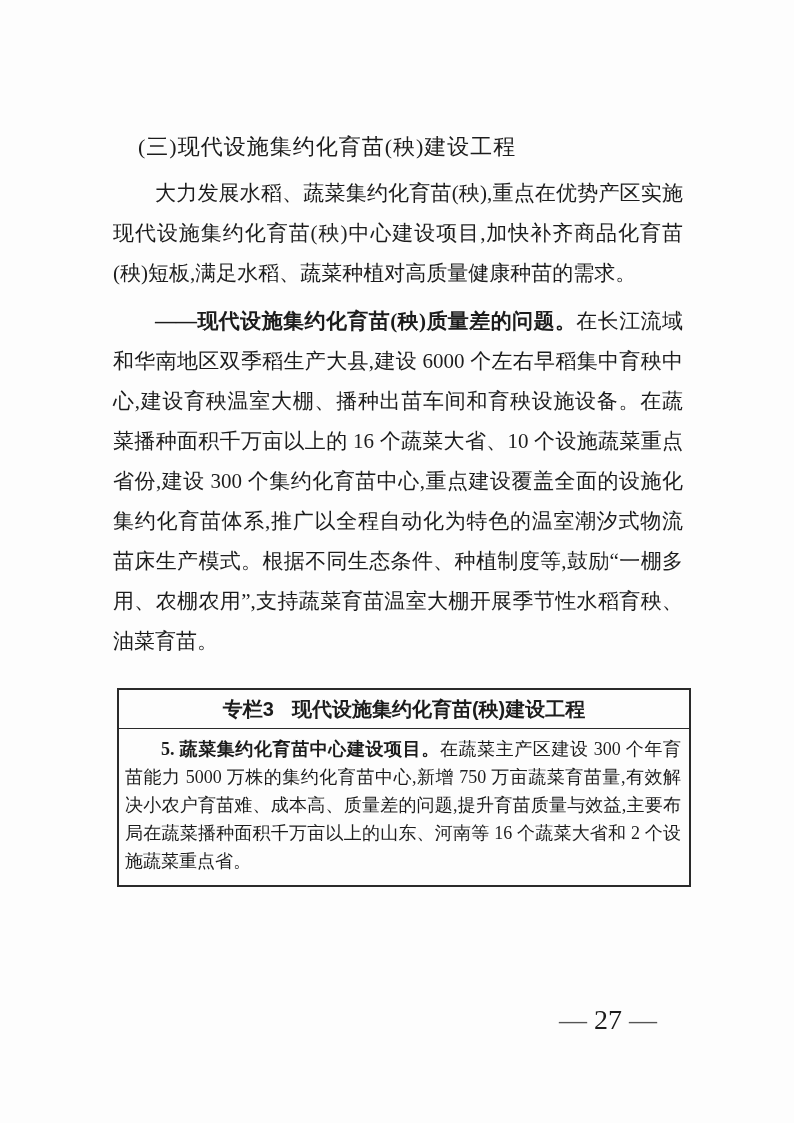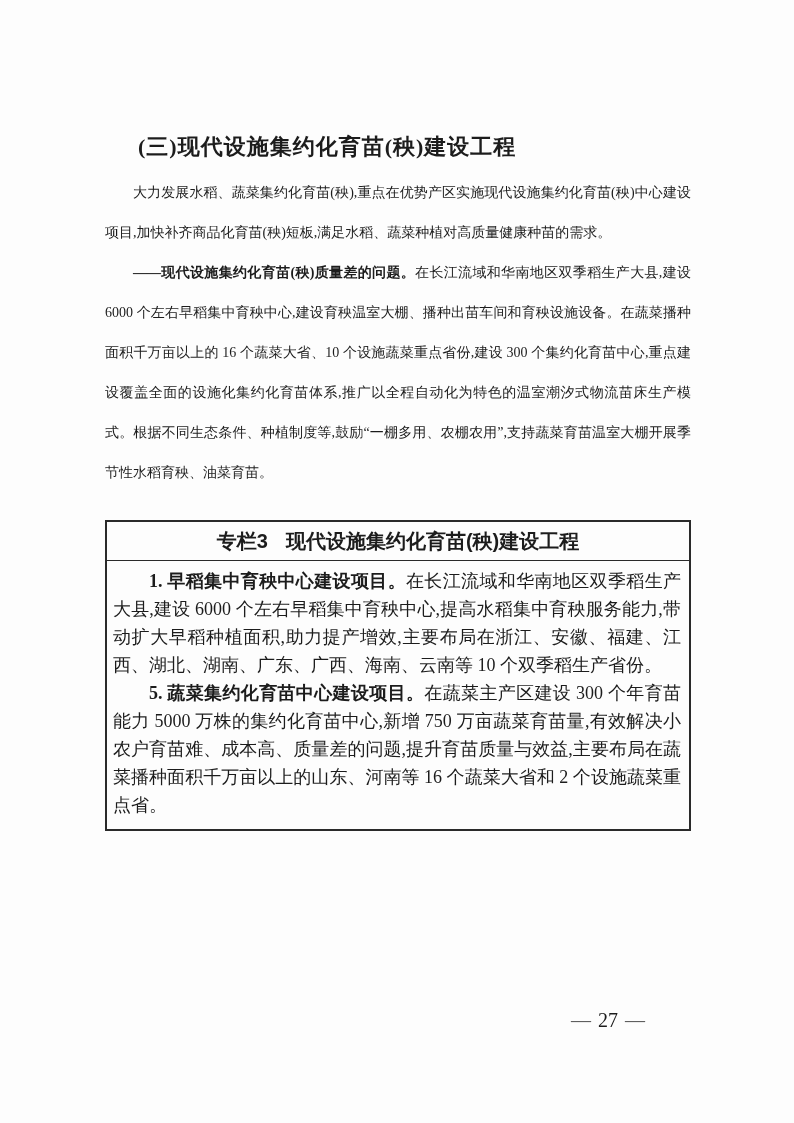--- a/index.html
+++ b/index.html
@@ -21,38 +21,39 @@
   .content {
     position: absolute;
     left: 105px;
     top: 133px;
     width: 586px;
   }
   .heading {
     margin: 0 0 12px 0;
     font-size: 22px;
     line-height: 28px;
-    font-weight: bold;
+    font-weight: normal;
     text-indent: 1.5em;
     letter-spacing: 1px;
   }
   .para {
-    margin: 0;
-    font-size: 14px;
+    margin: 8px;
+    font-size: 21px;
     line-height: 40px;
     text-align: justify;
     text-indent: 2em;
   }
   .para .lead {
     font-weight: bold;
   }
   .column-box {
     margin-top: 27px;
     border: 2px solid #2a2a2a;
     background: #fdfdfd;
+    margin-left: 12px;
   }
   .column-box-header {
     height: 38px;
     line-height: 38px;
     text-align: center;
     font-family: "Liberation Sans", "DejaVu Sans", sans-serif;
     font-size: 20px;
     font-weight: bold;
     border-bottom: 1px solid #2a2a2a;
   }
@@ -68,22 +69,22 @@
     line-height: 28px;
     text-align: justify;
     text-indent: 2em;
   }
   .box-para .lead {
     font-weight: bold;
   }
   .page-number {
     position: absolute;
     top: 1008px;
-    right: 142px;
-    font-size: 20px;
+    right: 130px;
+    font-size: 28px;
     line-height: 24px;
     color: #1c1c1c;
     white-space: nowrap;
     text-align: right;
   }
   .page-number .dash {
     color: #555;
     padding: 0 7px;
   }
 </style>
@@ -97,21 +98,20 @@
 
     <p class="para">大力发展水稻、蔬菜集约化育苗(秧),重点在优势产区实施现代设施集约化育苗(秧)中心建设项目,加快补齐商品化育苗(秧)短板,满足水稻、蔬菜种植对高质量健康种苗的需求。</p>
 
     <p class="para"><span class="lead">——现代设施集约化育苗(秧)质量差的问题。</span><span>在长江流域和华南地区双季稻生产大县,建设 6000 个左右早稻集中育秧中心,建设育秧温室大棚、播种出苗车间和育秧设施设备。在蔬菜播种面积千万亩以上的 16 个蔬菜大省、10 个设施蔬菜重点省份,建设 300 个集约化育苗中心,重点建设覆盖全面的设施化集约化育苗体系,推广以全程自动化为特色的温室潮汐式物流苗床生产模式。根据不同生态条件、种植制度等,鼓励“一棚多用、农棚农用”,支持蔬菜育苗温室大棚开展季节性水稻育秧、油菜育苗。</span></p>
 
     <div class="column-box">
       <div class="column-box-header">
         <span class="box-label">专栏3</span><span class="box-title">现代设施集约化育苗(秧)建设工程</span>
       </div>
       <div class="column-box-body">
-        <p class="box-para"><span class="lead">1. 早稻集中育秧中心建设项目。</span><span>在长江流域和华南地区双季稻生产大县,建设 6000 个左右早稻集中育秧中心,提高水稻集中育秧服务能力,带动扩大早稻种植面积,助力提产增效,主要布局在浙江、安徽、福建、江西、湖北、湖南、广东、广西、海南、云南等 10 个双季稻生产省份。</span></p>
         <p class="box-para"><span class="lead">5. 蔬菜集约化育苗中心建设项目。</span><span>在蔬菜主产区建设 300 个年育苗能力 5000 万株的集约化育苗中心,新增 750 万亩蔬菜育苗量,有效解决小农户育苗难、成本高、质量差的问题,提升育苗质量与效益,主要布局在蔬菜播种面积千万亩以上的山东、河南等 16 个蔬菜大省和 2 个设施蔬菜重点省。</span></p>
       </div>
     </div>
 
   </div>
 
   <div class="page-number">
     <span class="dash">—</span><span>27</span><span class="dash">—</span>
   </div>
 </div>

